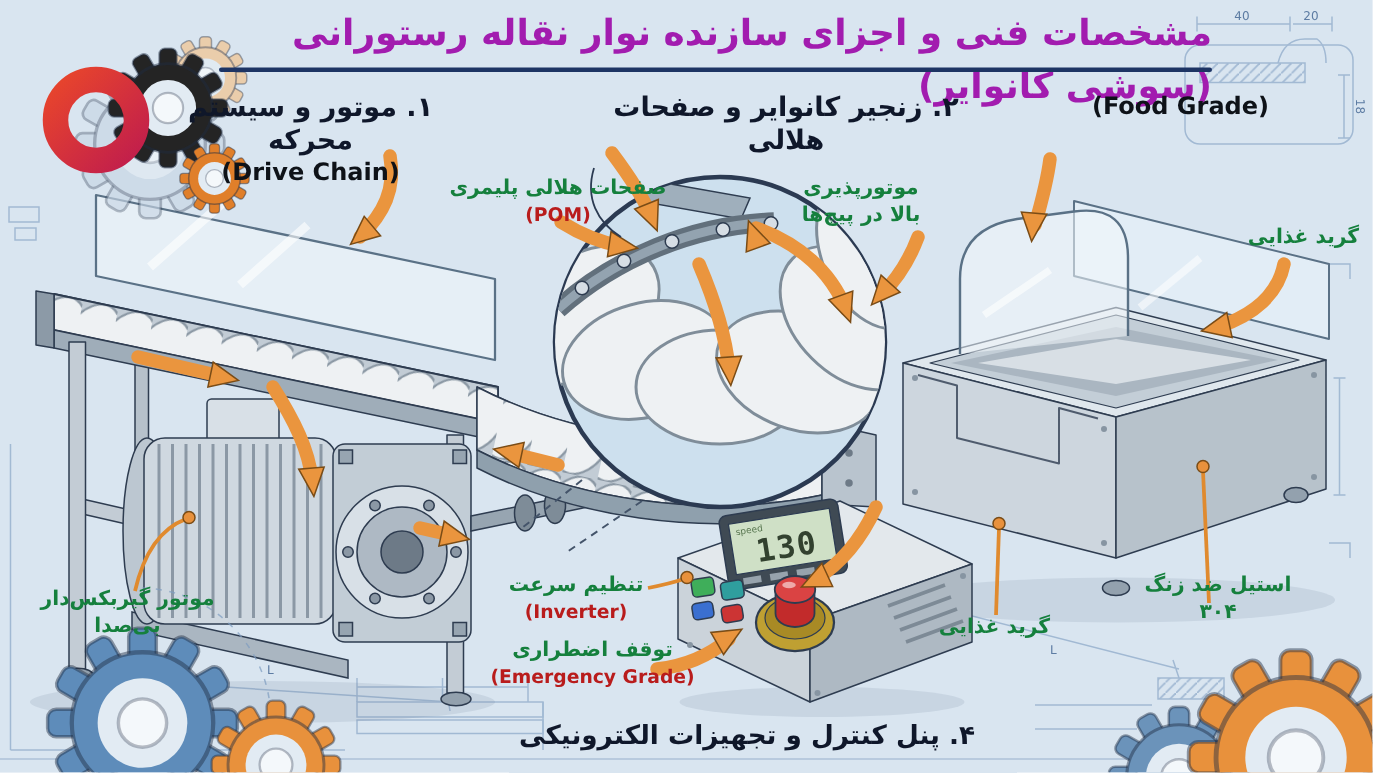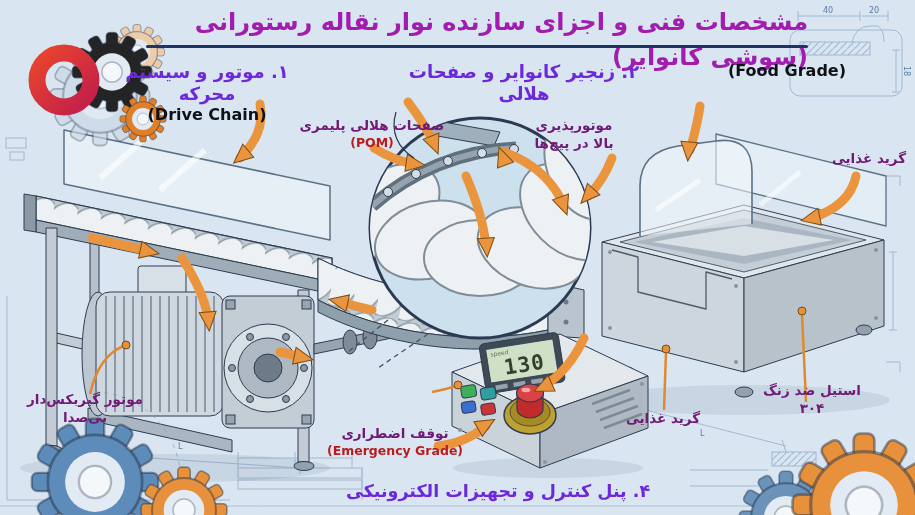--- a/index.html
+++ b/index.html
@@ -11,29 +11,29 @@
   .abs{position:absolute;}
   .fa{direction:rtl; color:#1b2b50;}
   #title{
     left:140px; top:5px; width:668px; text-align:right;
     font-size:24px; font-weight:bold; color:#a21caf; line-height:1.45;
   }
   #title-underline{
     left:146px; top:45px; width:662px; height:3px; background:#1d3464; border-radius:2px;
   }
   .sec{text-align:center; line-height:1.22;}
-  .sec .sec-fa{font-size:18px; font-weight:bold; color:#6d28d9;}
+  .sec .sec-fa{font-size:18px; font-weight:bold; color:#0f172a;}
   .sec .sec-en{font-size:16px; font-weight:bold; color:#0e1218; direction:ltr;}
   #sec1{left:96px;  top:61px; width:222px;}
   #sec2{left:385px; top:61px; width:278px;}
   #sec3{left:664px; top:61px; width:246px;}
   #sec4{left:340px; top:469px; width:316px;margin-top:12px;}
   #sec4 .sec-fa{font-size:17.5px;}
   .co{text-align:center; line-height:1.3; font-weight:bold;}
-  .co .co-fa{font-size:13.5px; color:#701a75;}
+  .co .co-fa{font-size:13.5px; color:#15803d;}
   .co .co-en{font-size:12.5px; color:#b91c1c; direction:ltr;}
   #co-crescent{left:290px; top:117px; width:164px;}
   #co-flex{left:520px; top:117px; width:108px;}
   #co-foodgrade-r{left:830px; top:150px; width:78px;}
   #co-motor{left:6px; top:391px; width:158px;}
   #co-speed{left:336px; top:382px; width:96px;}
   #co-estop{left:324px; top:425px; width:142px;}
   #co-foodgrade-b{left:622px; top:410px; width:82px;}
   #co-steel{left:750px; top:382px; width:124px;}
   svg text{font-family:"DejaVu Sans",sans-serif;}
@@ -358,20 +358,24 @@
   <div id="co-flex" class="abs co">
     <div class="co-fa" dir="rtl">موتور‌پذیری</div>
     <div class="co-fa" dir="rtl">بالا در پیچ‌ها</div>
   </div>
   <div id="co-foodgrade-r" class="abs co">
     <div class="co-fa" dir="rtl">گرید غذایی</div>
   </div>
   <div id="co-motor" class="abs co">
     <div class="co-fa" dir="rtl">موتور گیربکس‌دار بی‌صدا</div>
   </div>
+  <div id="co-speed" class="abs co">
+    <div class="co-fa" dir="rtl">تنظیم سرعت</div>
+    <div class="co-en">(Inverter)</div>
+  </div>
   <div id="co-estop" class="abs co">
     <div class="co-fa" dir="rtl">توقف اضطراری</div>
     <div class="co-en">(Emergency Grade)</div>
   </div>
   <div id="co-foodgrade-b" class="abs co">
     <div class="co-fa" dir="rtl">گرید غذایی</div>
   </div>
   <div id="co-steel" class="abs co">
     <div class="co-fa" dir="rtl">استیل ضد زنگ ۳۰۴</div>
   </div>

